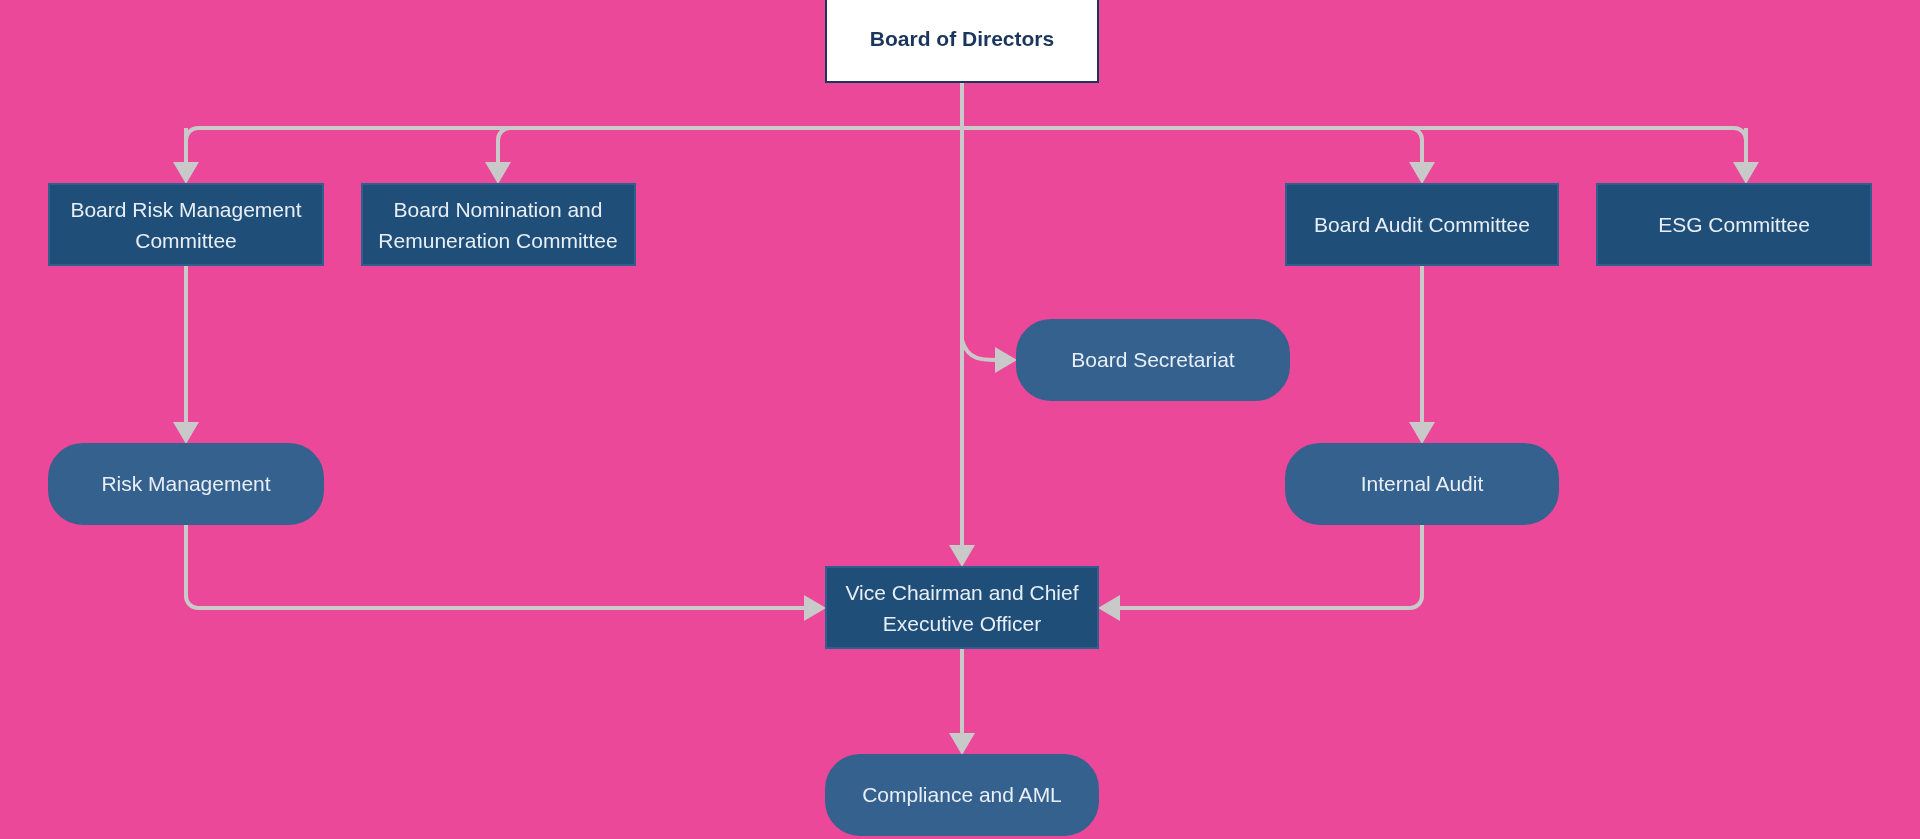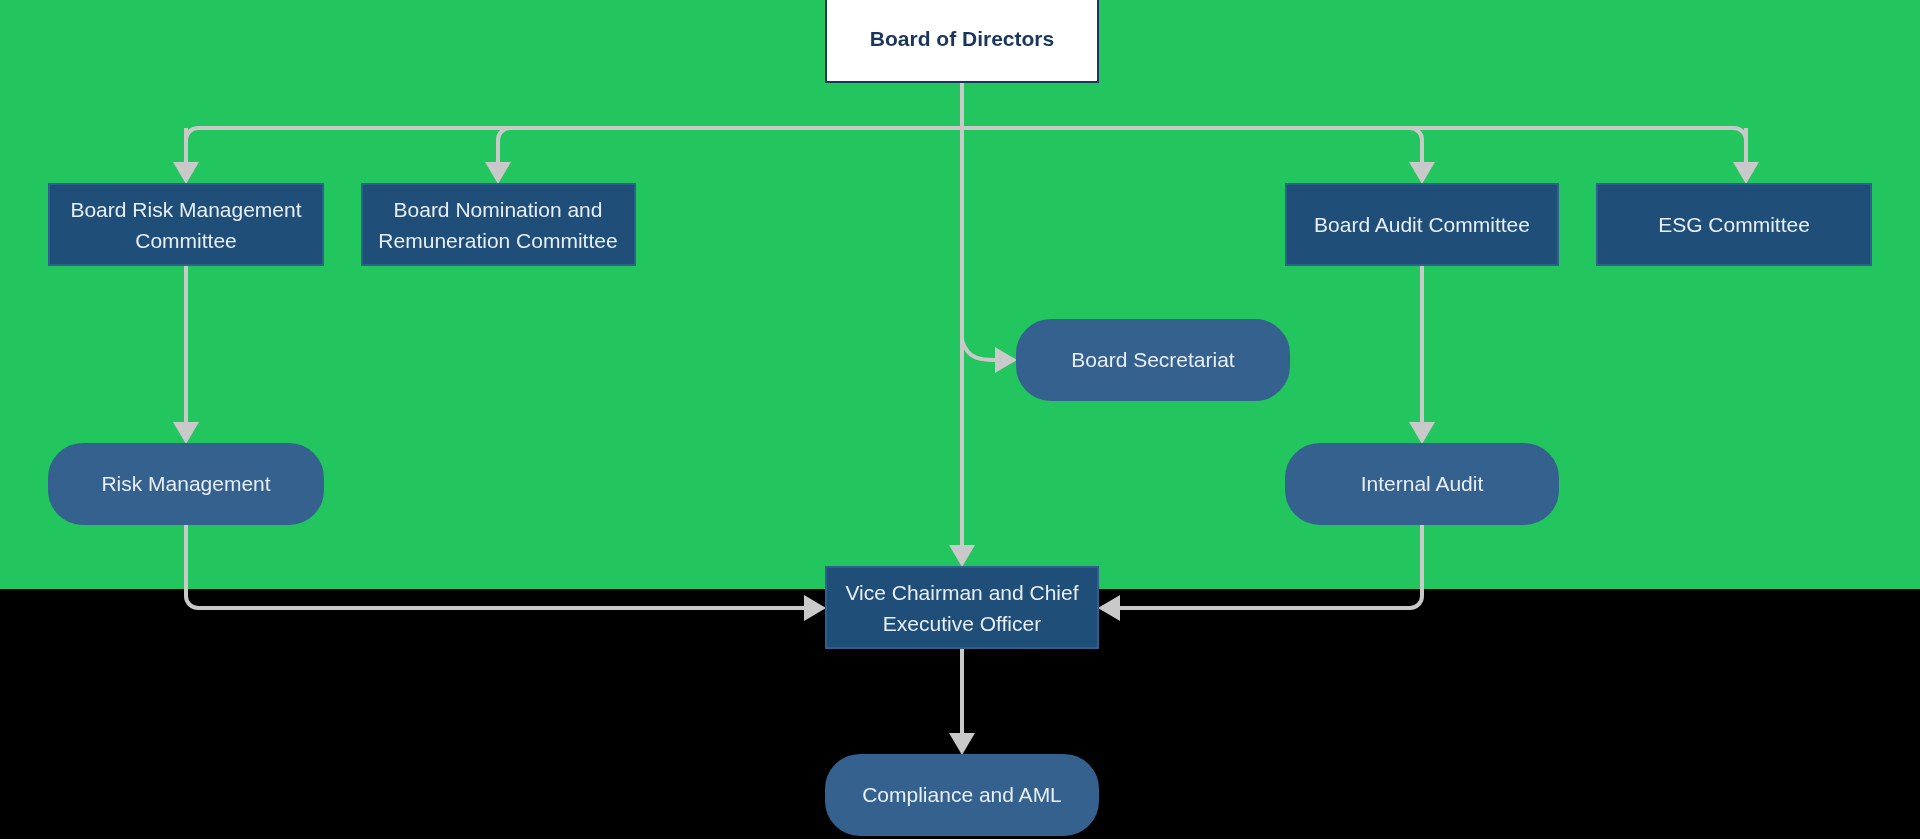--- a/index.html
+++ b/index.html
@@ -9,22 +9,22 @@
   }
   body {
     width: 1920px;
     height: 839px;
     overflow: hidden;
     font-family: "Liberation Sans", sans-serif;
   }
   #chart-root {
     position: relative;
     width: 1920px;
-    height: 589px;
-    background: #22c55e;
+    height: 839px;
+    background: #ec4899;
   }
   svg#org-svg {
     position: absolute;
     top: 0;
     left: 0;
     width: 1920px;
     height: 839px;
     display: block;
   }
   .node-label {

